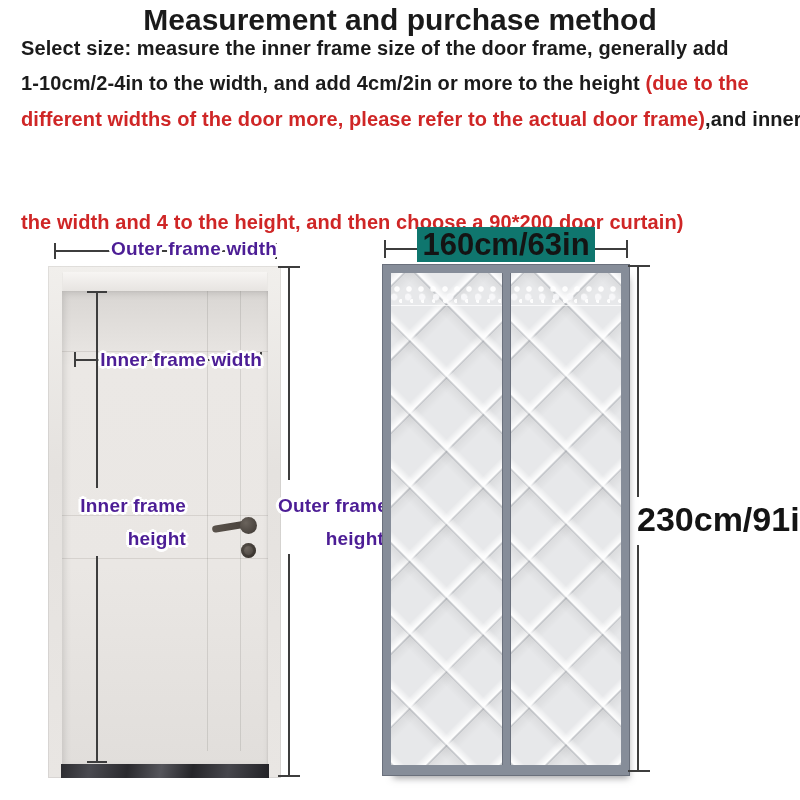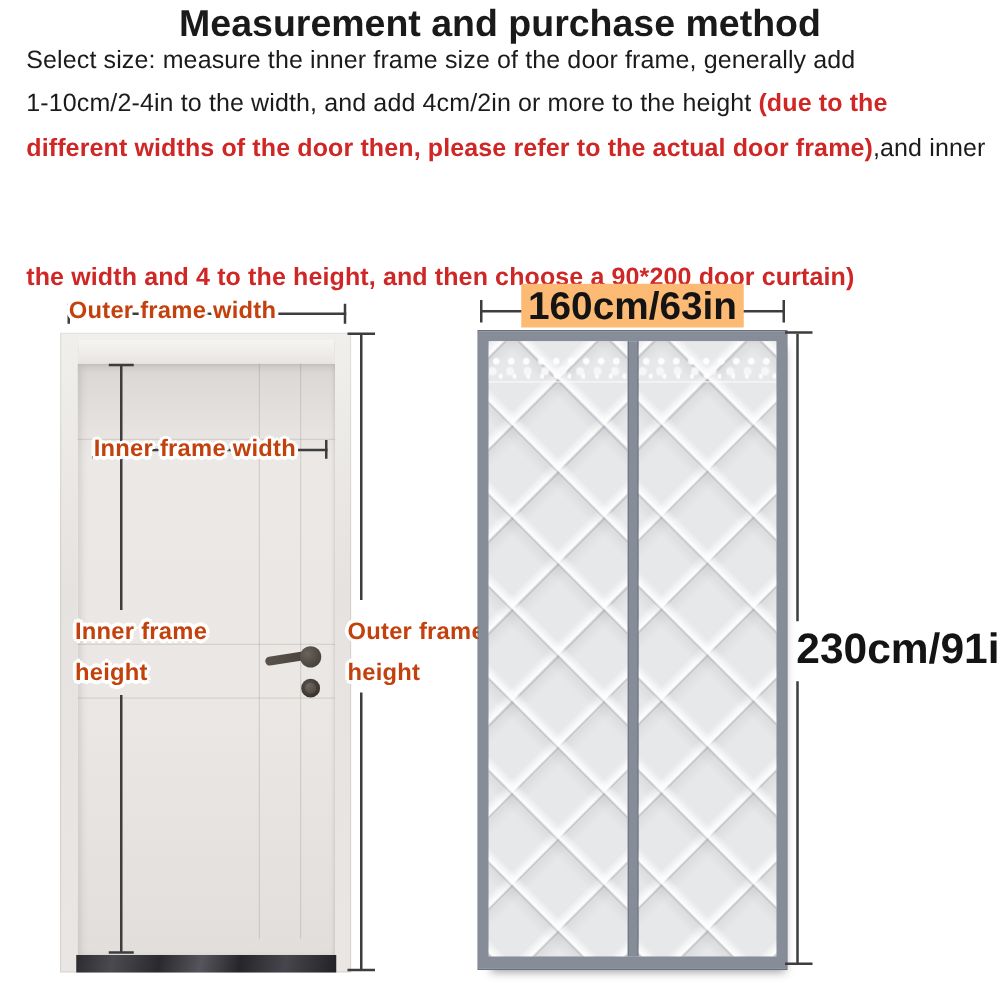--- a/index.html
+++ b/index.html
@@ -6,28 +6,28 @@
   #canvas{position:relative;width:800px;height:800px;background:#ffffff;overflow:hidden;
           font-family:"Liberation Sans",sans-serif;}
 
   
   .page-title{position:absolute;left:0;top:3px;width:100%;text-align:center;
               font-size:30px;font-weight:bold;color:#1a1a1a;letter-spacing:0px;}
   .body-line{position:absolute;left:21px;white-space:nowrap;font-size:20px;
              line-height:26px;color:#1b1b1b;letter-spacing:0.1px;}
   .t-red{color:#cf2626;font-weight:bold;}
   .t-black{color:#1b1b1b;font-weight:bold;}
-  .plain{font-weight:normal;}
+  .plain{font-weight:bold;}
 
   
   .mline{position:absolute;background:#3d3d3d;}
   .big-size{position:absolute;font-size:31px;font-weight:bold;color:#141414;white-space:nowrap;}
 
   
-  .olabel{position:absolute;font-weight:bold;font-size:19px;color:#c2410c;text-align:left;
+  .olabel{position:absolute;font-weight:bold;font-size:19px;color:#4c1d95;text-align:right;
           white-space:nowrap;letter-spacing:0.2px;
           text-shadow:-2px -2px 0 #fff,-2px 0 0 #fff,-2px 2px 0 #fff,
                        0 -2px 0 #fff,0 2px 0 #fff,
                        2px -2px 0 #fff,2px 0 0 #fff,2px 2px 0 #fff,
                       -3px 0 0 #fff,3px 0 0 #fff,0 -3px 0 #fff,0 3px 0 #fff;}
 
   
   .door-frame{position:absolute;left:48px;top:266px;width:233px;height:512px;
               background:linear-gradient(180deg,#f1efec,#e5e2df 40%,#e9e6e3);
               box-shadow:inset 0 0 0 1px rgba(0,0,0,.07);}
@@ -67,37 +67,37 @@
              rgba(0,0,0,0) 42px,rgba(0,0,0,.05) 52px);}
   .panel-left{left:0;width:111px;}
   .panel-right{left:120px;right:0;}
   .lace{position:absolute;left:0;right:0;top:9px;height:23px;opacity:.92;
         background-image:
           radial-gradient(circle 4px at 6px 7px,#ffffff 55%,rgba(255,255,255,.4) 72%,transparent 78%),
           radial-gradient(circle 5px at 3px 15px,#f9f9fb 50%,rgba(255,255,255,.35) 70%,transparent 80%),
           radial-gradient(circle 3px at 10px 19px,#ffffff 55%,transparent 82%);
         background-size:12px 23px,14px 23px,11px 23px;
         border-bottom:1px solid rgba(255,255,255,.8);}
-  .size-mask{background:#fdba74;padding:0 5px;}
+  .size-mask{background:#0f766e;padding:0 5px;}
 </style>
 </head>
 <body>
 
 <div id="canvas">
 
   <div class="page-title">Measurement and purchase method</div>
 
   <div class="body-line" style="top:35px;">
     <span class="plain t-black">Select size: measure the inner frame size of the door frame, generally add</span>
   </div>
   <div class="body-line" style="top:70px;">
     <span class="plain t-black">1-10cm/2-4in to the width, and add 4cm/2in or more to the height </span><span class="t-red">(due to the</span>
   </div>
   <div class="body-line" style="top:106px;">
-    <span class="t-red">different widths of the door then, please refer to the actual door frame)</span><span class="plain t-black">,and inner</span>
+    <span class="t-red">different widths of the door more, please refer to the actual door frame)</span><span class="plain t-black">,and inner</span>
   </div>
   <div class="body-line" style="top:209px;">
     <span class="t-red">the width and 4 to the height, and then choose a 90*200 door curtain)</span>
   </div>
 
   <div class="mline" style="left:55px;top:250px;width:222px;height:2px;"></div>
   <div class="mline" style="left:54px;top:243px;width:2px;height:16px;"></div>
   <div class="mline" style="left:275px;top:243px;width:2px;height:16px;"></div>
   <div class="olabel" style="left:55px;top:238px;width:222px;">Outer frame width</div>
 

